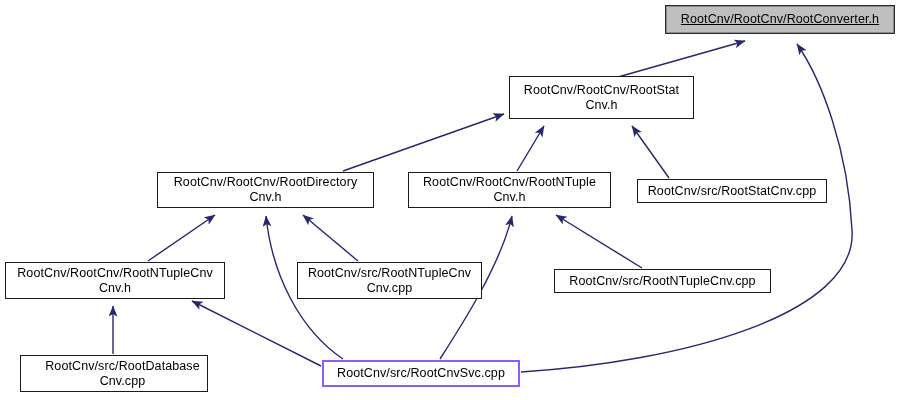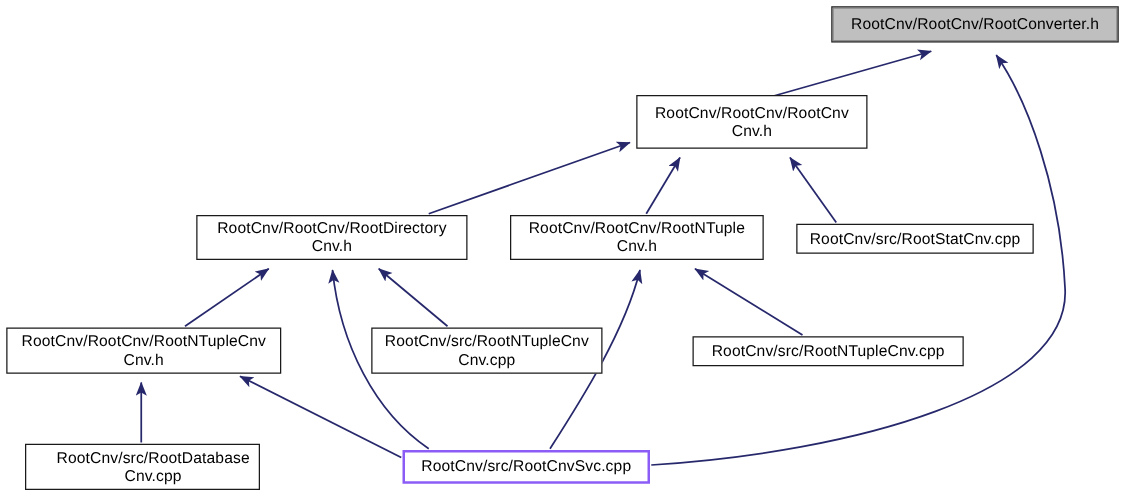--- a/index.html
+++ b/index.html
@@ -69,22 +69,22 @@
         <path d="M 148 261 L 215 215" marker-end="url(#arrowhead)"></path>
         <path d="M 343 359 C 300 330 272 275 266 216" marker-end="url(#arrowhead)"></path>
         <path d="M 358 261 L 303 215" marker-end="url(#arrowhead)"></path>
         <path d="M 113 354 L 113 306" marker-end="url(#arrowhead)"></path>
         <path d="M 321 366 L 192 301" marker-end="url(#arrowhead)"></path>
         <path d="M 440 359 C 465 320 500 265 512 216" marker-end="url(#arrowhead)"></path>
         <path d="M 642 268 L 556 215" marker-end="url(#arrowhead)"></path>
       </g>
   </svg>
   <div id="node-layer">
-      <div class="node root" style="left: 665px; top: 5px; width: 230px; height: 29px;">RootCnv/RootCnv/RootConverter.h</div>
-      <div class="node" style="left: 509px; top: 76px; width: 185px; height: 43px;">RootCnv/RootCnv/RootCnv
+      <div class="node root" style="left: 665px; top: 5px; width: 230px; height: 29px; text-decoration: underline;">RootCnv/RootCnv/RootConverter.h</div>
+      <div class="node" style="left: 509px; top: 76px; width: 185px; height: 43px;">RootCnv/RootCnv/RootStat
 Cnv.h</div>
       <div class="node" style="left: 157px; top: 172px; width: 217px; height: 36px;">RootCnv/RootCnv/RootDirectory
 Cnv.h</div>
       <div class="node" style="left: 408px; top: 172px; width: 203px; height: 36px;">RootCnv/RootCnv/RootNTuple
 Cnv.h</div>
       <div class="node" style="left: 637px; top: 179px; width: 190px; height: 24px;">RootCnv/src/RootStatCnv.cpp</div>
       <div class="node" style="left: 5px; top: 262px; width: 220px; height: 37px;">RootCnv/RootCnv/RootNTupleCnv
 Cnv.h</div>
       <div class="node" style="left: 297px; top: 262px; width: 185px; height: 37px;">RootCnv/src/RootNTupleCnv
 Cnv.cpp</div>

